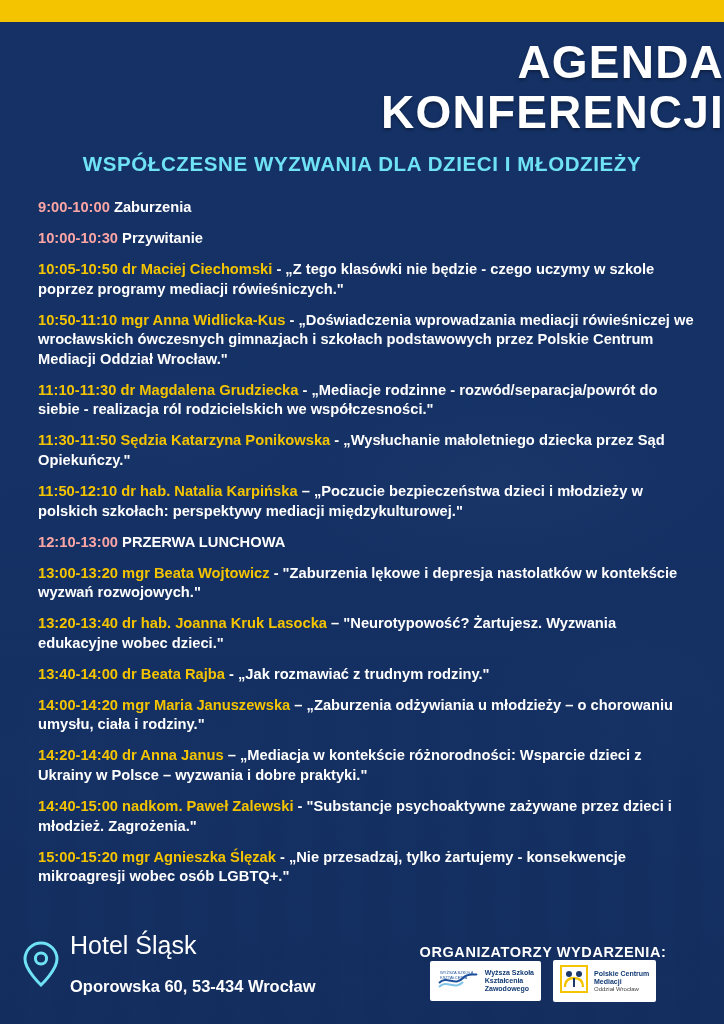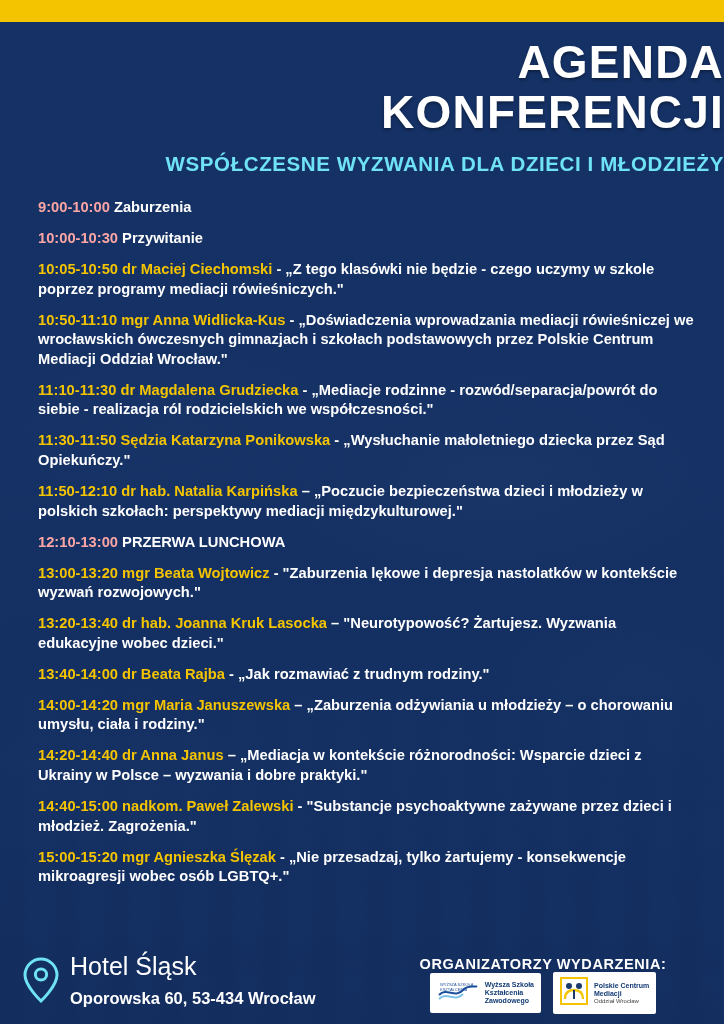--- a/index.html
+++ b/index.html
@@ -57,21 +57,21 @@
   .title-line {
     color: #ffffff;
     font-weight: bold;
     font-size: 46px;
     letter-spacing: 1.2px;
     line-height: 1.08;
     text-shadow: 0 2px 3px rgba(0,0,0,0.35);
   }
   .subtitle {
     position: absolute; top: 152px; left: 0; width: 724px;
-    text-align: right;
+    text-align: center;
     color: #6fe3f5;
     font-weight: bold;
     font-size: 20.5px;
     letter-spacing: 0.6px;
   }
 
   
   .agenda {
     position: absolute;
     top: 198px; left: 38px; width: 656px;
@@ -83,33 +83,33 @@
     font-weight: bold;
     margin-bottom: 11.5px;
   }
   .item .time { color: #f5c400; }
   .item .time.plain { color: #fca5a5; }
   .item .desc { font-weight: bold; }
   .item.plain { font-weight: bold; }
 
   
   .footer {
-    position: absolute; left: 0; bottom: 0; width: 724px; height: 100px;
+    position: absolute; left: 0; bottom: 12px; width: 724px; height: 100px;
   }
   .footer-left {
     position: absolute; left: 22px; bottom: 16px;
     display: flex; align-items: center; gap: 10px;
   }
   .pin {
     width: 38px; height: 46px; position: relative; flex: 0 0 auto;
   }
   .pin svg { display: block; }
   .hotel-text { color: #ffffff; }
   .hotel-name { font-size: 25px; font-weight: normal; line-height: 1.05; }
-  .hotel-addr { font-size: 16.5px; font-weight: bold; margin-top: 10px; }
+  .hotel-addr { font-size: 16.5px; font-weight: bold; margin-top: 19px; }
 
   .footer-right {
     position: absolute; right: 16px; bottom: 10px; width: 330px;
     text-align: center;
   }
   .org-title {
     color: #ffffff; font-weight: bold; font-size: 14.5px;
     letter-spacing: 0.6px; 
   }
   .logos { display: flex; gap: 12px; justify-content: center; align-items: center; }

